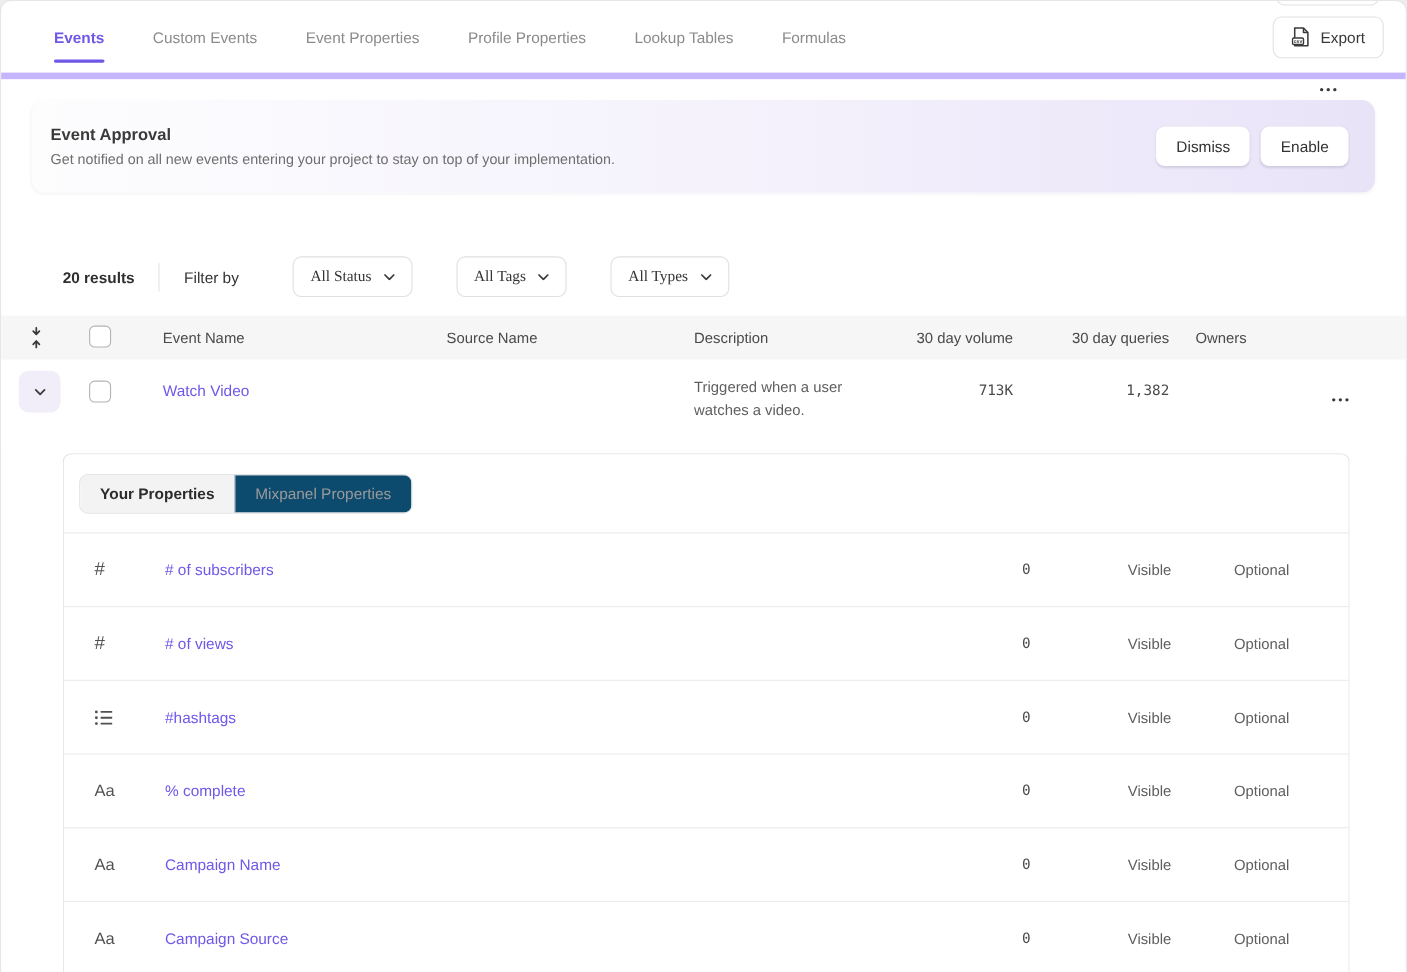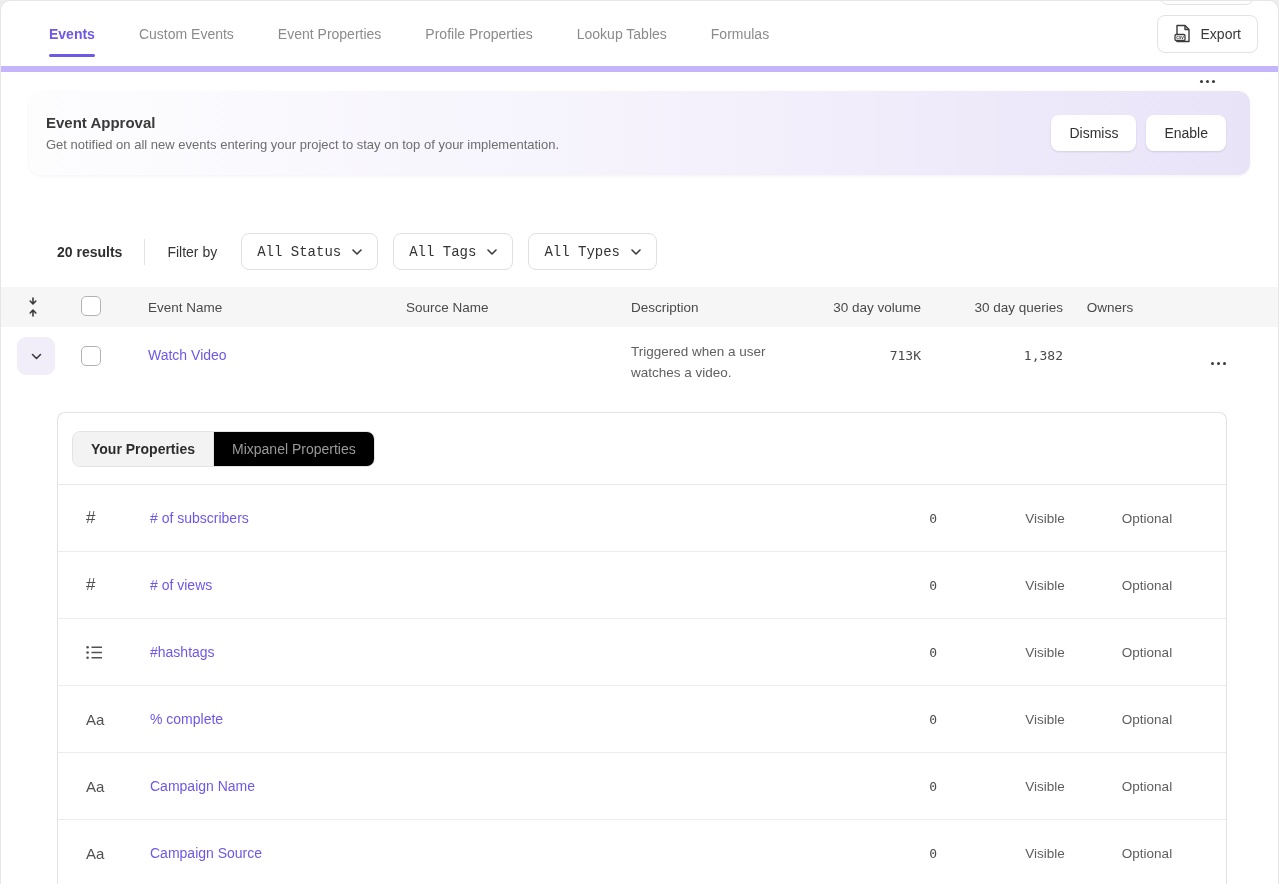--- a/index.html
+++ b/index.html
@@ -37,21 +37,21 @@
                font-size:14px; font-weight:500; color:#323232; cursor:pointer; font-family:inherit;
                box-shadow:0 1px 2px rgba(30,20,60,0.12); }
 
   
   .filter-row { margin:58px 20px 0 56px; height:37px; display:flex; align-items:center; }
   .results { font-size:14px; font-weight:700; color:#2f2f2f; }
   .vdiv { width:1px; height:26px; background:#e3e3e3; margin:0 22px; }
   .filter-by { font-size:14px; font-weight:500; color:#343434; margin-right:24px; }
   .filter-btn { display:inline-flex; align-items:center; gap:11px; height:37px; padding:0 15px;
                 border:1px solid #e0e0e0; border-radius:8px; background:#fff; font-size:14px;
-                font-weight:500; color:#333; cursor:pointer; margin-right:15px; font-family:Liberation Mono, monospace; }
+                font-weight:500; color:#333; cursor:pointer; margin-right:15px; font-family:Liberation Serif, serif;margin-left:25px; }
   .search { margin-left:auto; width:181px; height:36px; background:#f4f4f5; border-radius:8px;
             display:flex; align-items:center; padding:0 12px; gap:9px; }
   .search input { border:none; background:transparent; outline:none; font-size:14px; width:100%;
                   color:#333; font-family:inherit; }
   .search input::placeholder { color:#8f8f8f; }
 
   
   .grid { display:grid; grid-template-columns:64px 66px 258px 225px 190px 117px 142px 94px 123px; }
   .thead { margin-top:17px; height:40px; background:#f6f6f7; align-items:center;
            font-size:13.5px; font-weight:500; color:#4a4a4a; }
@@ -70,21 +70,21 @@
                 padding:20px 0 0 17px; cursor:pointer; }
   .desc { font-size:13.5px; color:#5f5f5f; line-height:21px; padding:14px 0 0 17px; max-width:190px; }
   .num { font-family:"DejaVu Sans Mono", monospace; font-size:13px; color:#4a4a4a; padding-top:21px; }
   .row-actions { display:flex; justify-content:center; padding-top:17px; }
 
   
   .panel { margin-left:56px; width:1170px; border:1px solid #e2e2e2; border-bottom:none;
            border-radius:8px 8px 0 0; background:#fff; height:500px; }
   .panel-head { padding:18px 14px 17px; border-bottom:1px solid #e9e9e9; }
   .seg { display:inline-flex; border:1px solid #e3e3e3; border-radius:8px; overflow:hidden; }
-  .seg-tab { padding:9px 18px; font-size:14px; font-weight:500; color:#9a9a9a; background:#000000;
+  .seg-tab { padding:9px 18px; font-size:14px; font-weight:500; color:#9a9a9a; background:#0c4a6e;
              cursor:pointer; border:none; font-family:inherit; }
   .seg-tab + .seg-tab { border-left:1px solid #e3e3e3; }
   .seg-tab.active { background:#f3f3f4; color:#2c2c2c; font-weight:700; }
 
   .prop-row { display:grid; grid-template-columns:64px 577px 295px 102px 102px; padding-right:30px;
               height:67px; align-items:center; border-bottom:1px solid #ececec; }
   .type-cell { padding-left:28px; color:#515151; }
   .glyph-hash { font-size:17px; font-weight:400; }
   .glyph-text { font-size:15px; font-weight:500; }
   .prop-name { font-size:14px; color:#6e58e8; padding-left:28px; cursor:pointer; }

